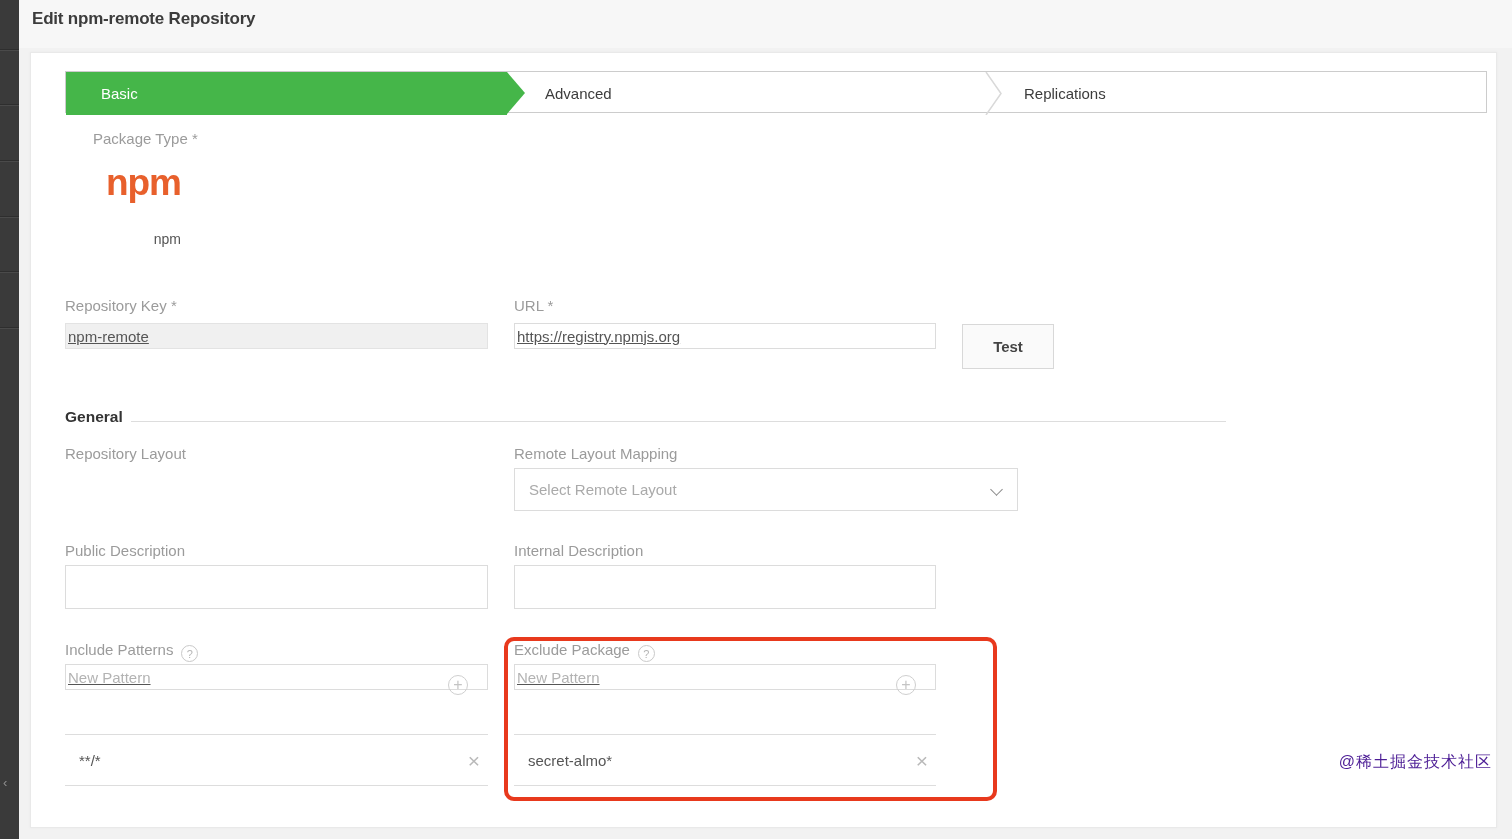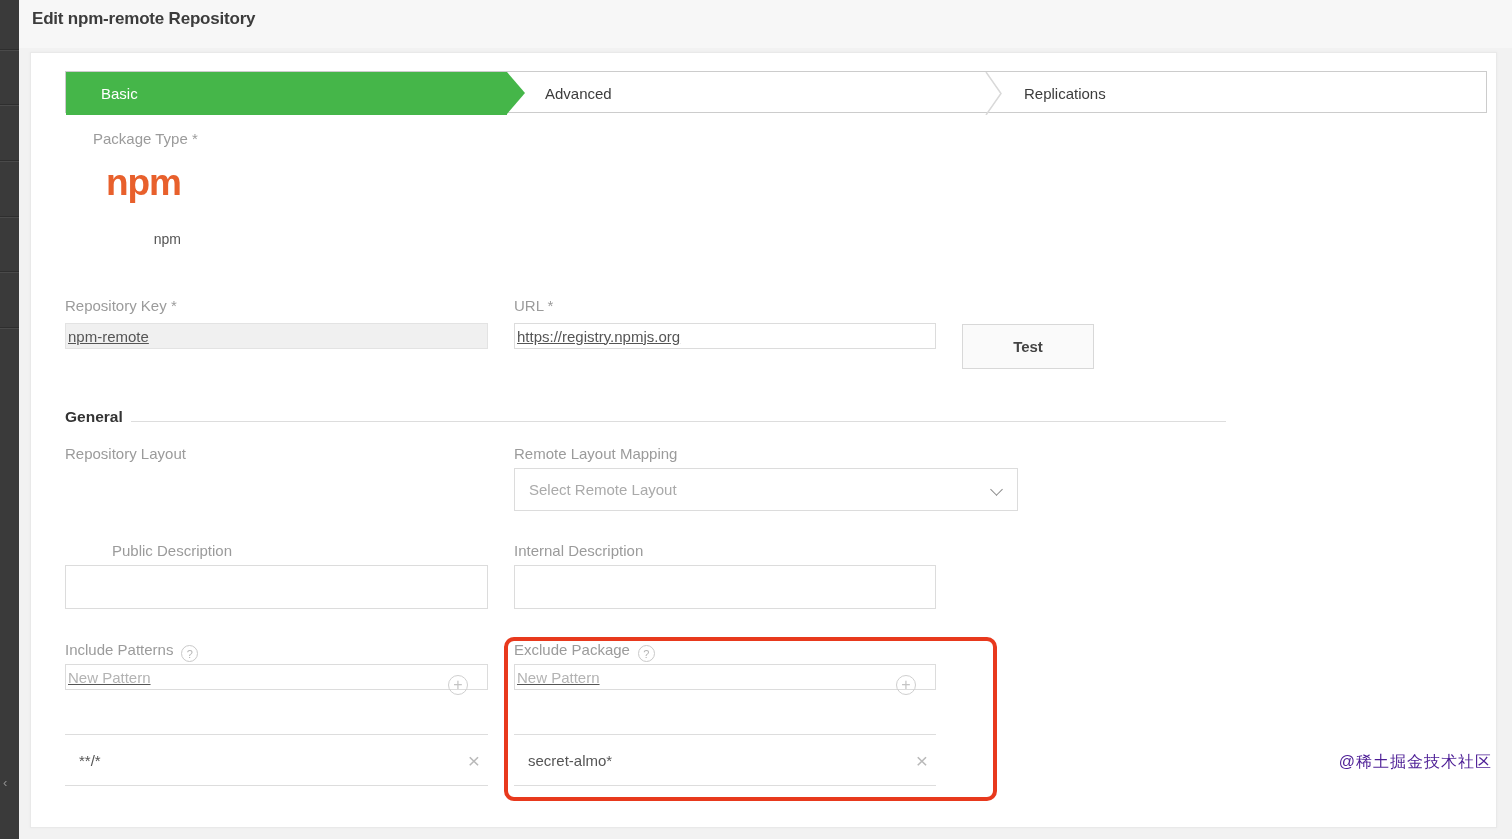--- a/index.html
+++ b/index.html
@@ -36,21 +36,21 @@
   .tinput::placeholder { color:#b3b3b3; }
   .tinput.disabled { background:#f0f0f0; border-color:#e3e3e3; }
   .selectbox { position:absolute; height:43px; border:1px solid #dcdcdc; background:#ffffff; font-size:15px; line-height:41px;
                padding:0 14px; cursor:pointer; }
   .selectbox .val { color:#555555; }
   .selectbox .ph  { color:#aaaaaa; }
   .chev { position:absolute; right:16px; top:16px; width:9px; height:9px; border-right:1.5px solid #8a8a8a;
           border-bottom:1.5px solid #8a8a8a; transform:rotate(45deg); }
   .textarea { position:absolute; height:44px; border:1px solid #dcdcdc; background:#ffffff; }
 
-  .test-btn { position:absolute; left:931px; top:271px; width:132px; height:45px; background:#fafafa; border:1px solid #d8d8d8;
+  .test-btn { position:absolute; left:931px; top:271px; width:92px; height:45px; background:#fafafa; border:1px solid #d8d8d8;
               font-family:"Liberation Sans",sans-serif; font-size:15px; font-weight:700; color:#444444; cursor:pointer; }
 
   
   .pkg-tile { position:absolute; left:30px; top:110px; width:120px; height:95px; text-align:right; cursor:pointer; }
   .npm-logo { font-size:37px; font-weight:700; color:var(--npm-logo,#e8602c); letter-spacing:-1px; line-height:40px; }
   .pkg-name { margin-top:28px; font-size:14px; color:#555555; }
 
   
   .section-heading { position:absolute; left:34px; top:355px; font-size:15.5px; font-weight:700; color:#333333;text-align:right; }
   .section-line { position:absolute; left:100px; top:368px; width:1095px; border-top:1px solid #dddddd; }
@@ -122,21 +122,21 @@
   <div class="section-line"></div>
 
   <div class="flabel" style="left:34px; top:392px;">Repository Layout</div>
 
   <div class="flabel" style="left:483px; top:392px;">Remote Layout Mapping</div>
   <div class="selectbox" style="left:483px; top:415px; width:504px;">
     <span class="ph">Select Remote Layout</span>
     <span class="chev"></span>
   </div>
 
-  <div class="flabel" style="left:34px; top:489px;margin-left:47px;">Public Description</div>
+  <div class="flabel" style="left:34px; top:489px;">Public Description</div>
   <div class="textarea" style="left:34px; top:512px; width:423px;"></div>
 
   <div class="flabel" style="left:483px; top:489px;">Internal Description</div>
   <div class="textarea" style="left:483px; top:512px; width:422px;"></div>
 
   <div class="flabel" style="left:34px; top:588px;">
     <span>Include Patterns</span><span class="help-icon">?</span>
   </div>
   <input class="tinput" style="left: 34px; top: 611px; width: 423px;" placeholder="New Pattern">
   <span class="plus-icon" style="left:417px; top:622px;">+</span>

